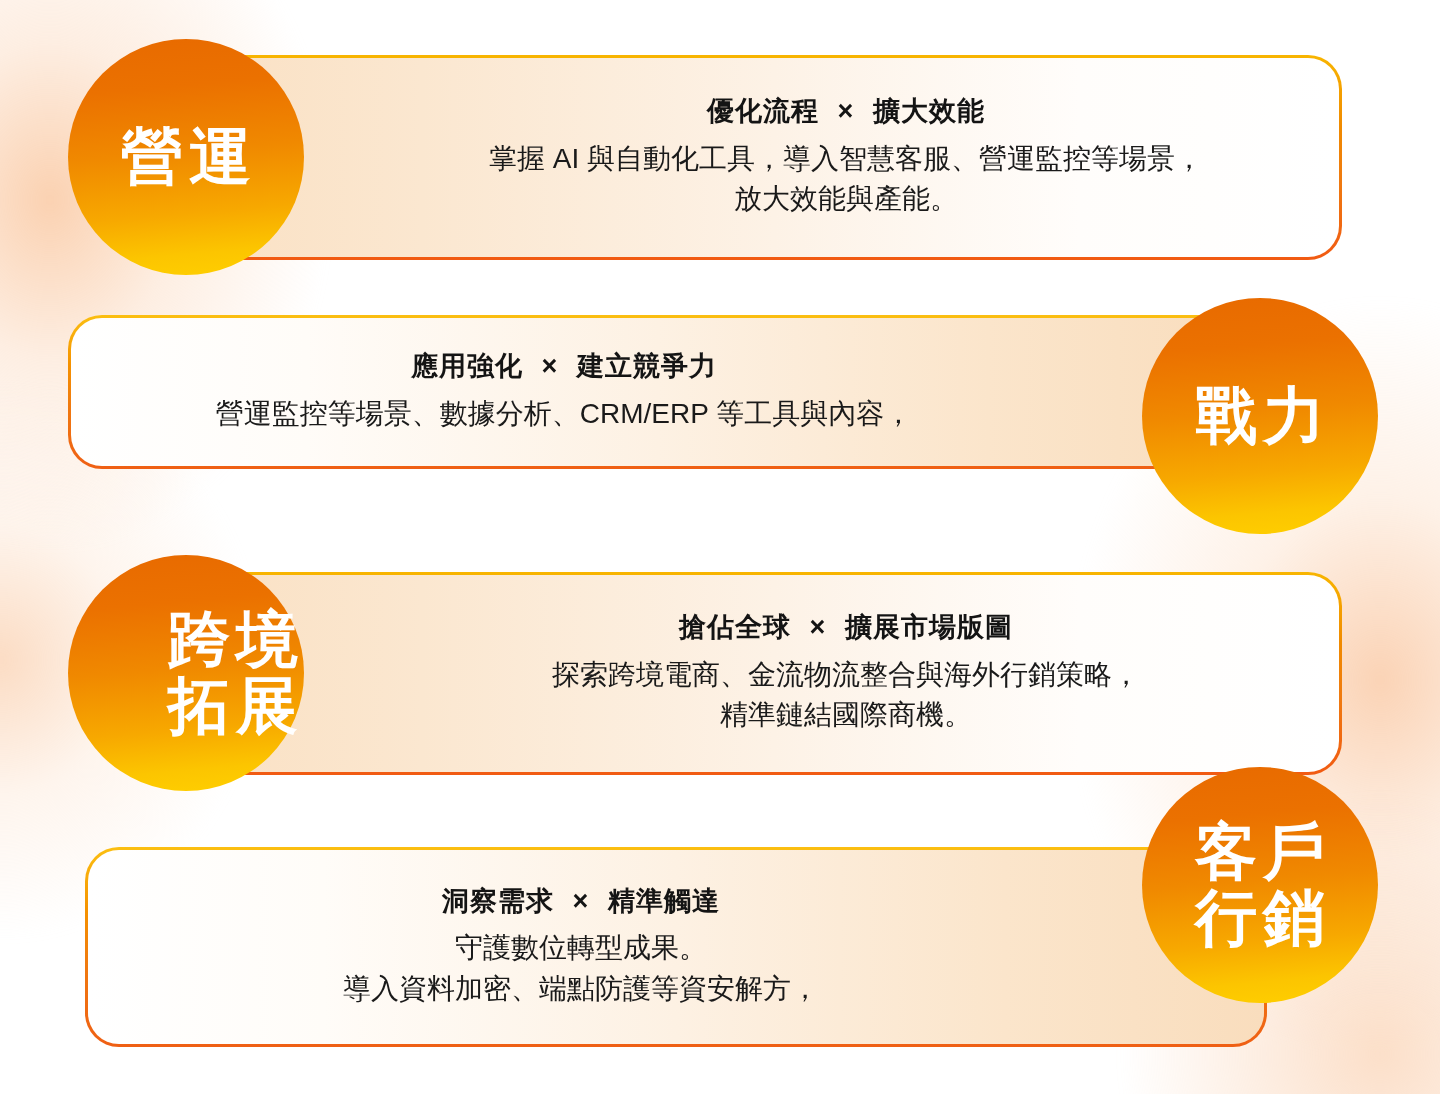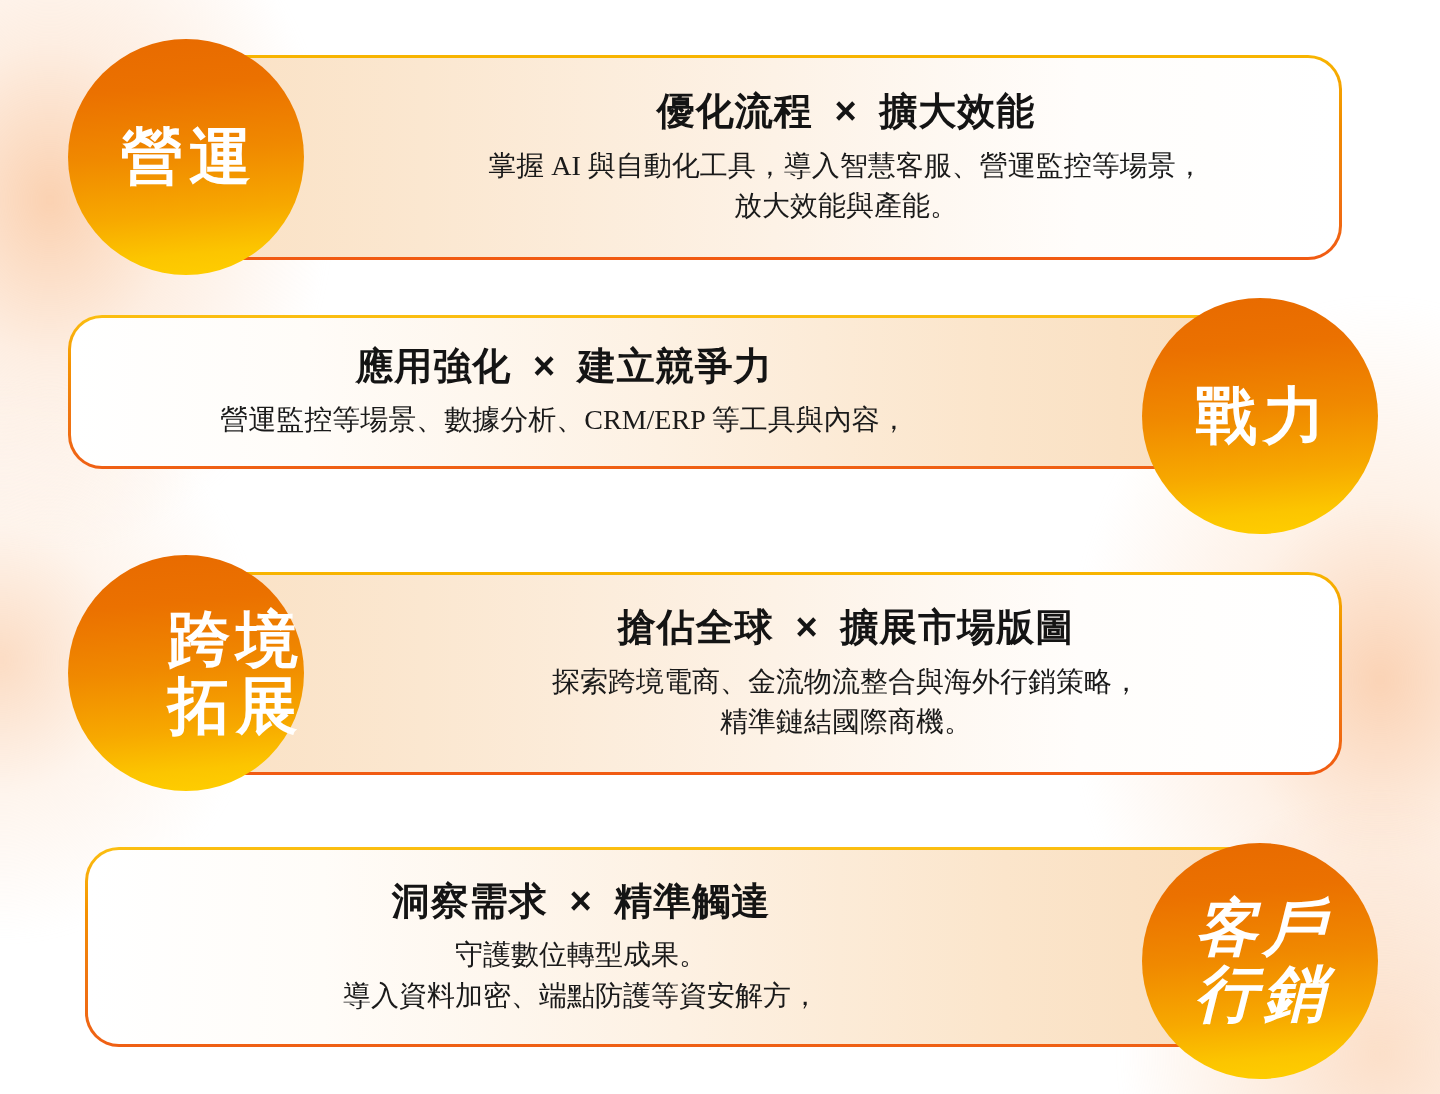--- a/index.html
+++ b/index.html
@@ -97,41 +97,40 @@
   .card.row-right {
     background: linear-gradient(180deg, #fbbf11 0%, #f59200 32%, #f07910 60%, #ef5f14 100%);
   }
   .card.row-right .card-inner {
     background: linear-gradient(90deg, #ffffff 0%, #fffcf8 20%, #fdf1e3 50%, #fbe5cb 78%, #f9ddbd 100%);
     padding-left: 60px;
     padding-right: 250px;
   }
 
   .card-title {
-    font-size: 38px;
+    font-size: 27px;
     font-weight: 700;
     color: #141414;
     letter-spacing: 1px;
     line-height: 1.25;
     text-align: center;
     white-space: nowrap;
   }
   .card-title .xmark {
     display: inline-block;
     margin: 0 10px;
     font-weight: 700;
   }
   .card-desc {
     margin-top: 10px;
     font-size: 28px;
     font-weight: 500;
     color: #1a1a1a;
     line-height: 1.45;
     text-align: center;
-    font-family: Liberation Serif, serif;
   }
   .card-desc .line {
     display: block;
     white-space: nowrap;
   }
 
   
   .badge {
     position: absolute;
     width: 236px;
@@ -224,18 +223,18 @@
         <span>洞察需求</span>
         <span class="xmark">×</span>
         <span>精準觸達</span>
       </div>
       <div class="card-desc">
         <span class="line">守護數位轉型成果。</span>
         <span class="line">導入資料加密、端點防護等資安解方，</span>
       </div>
     </div>
   </div>
-  <div class="badge" style="left:1142px; top:843px;font-style:italic;">
+  <div class="badge" style="left:1142px; top:767px;">
     <span class="badge-line">客戶</span>
     <span class="badge-line">行銷</span>
   </div>
 
 </div>
 
 </body></html>

